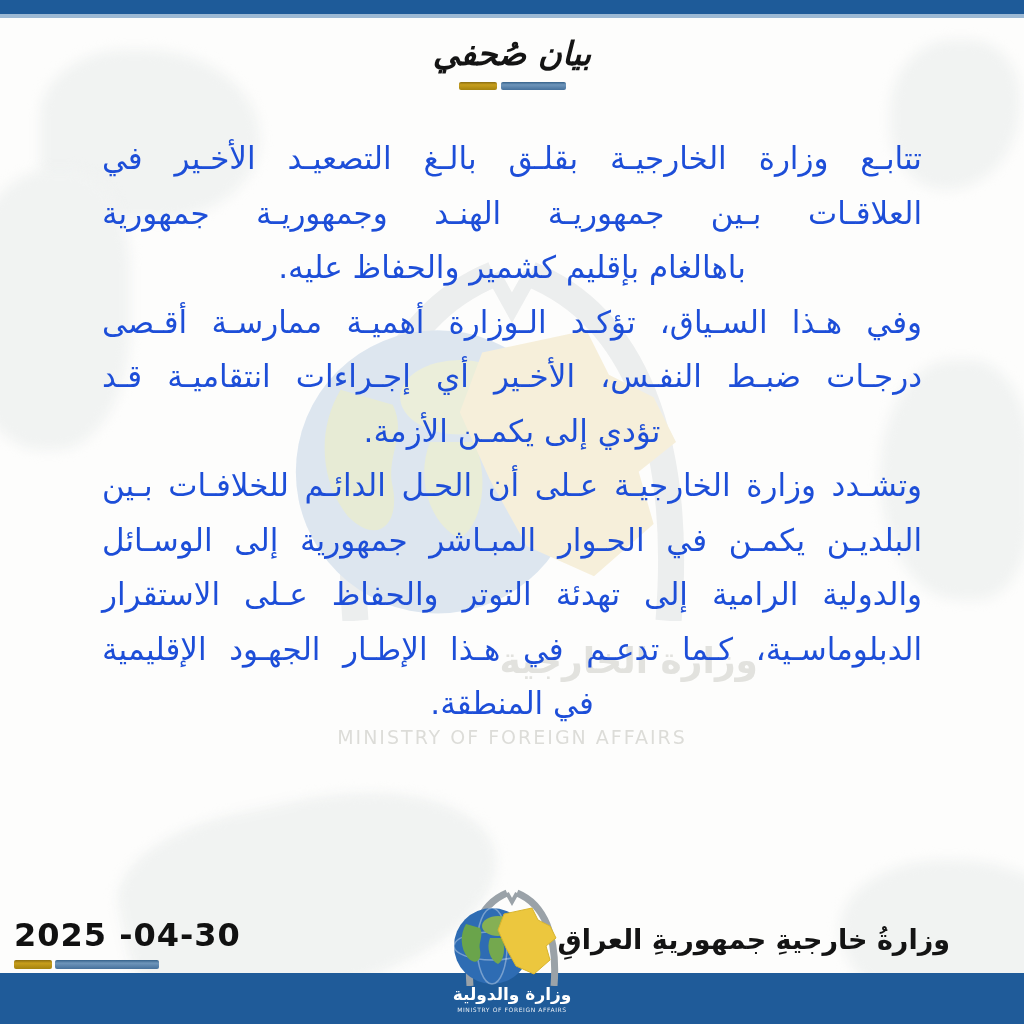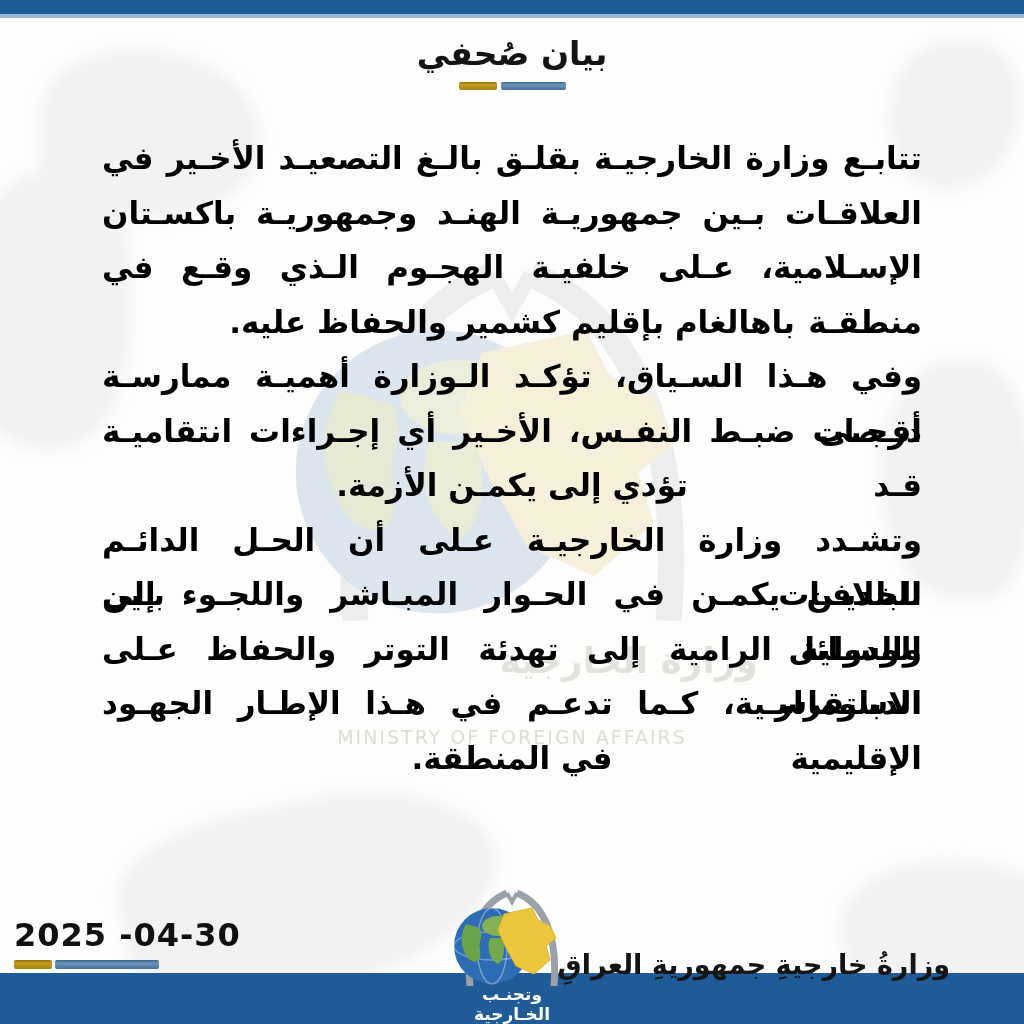--- a/index.html
+++ b/index.html
@@ -23,42 +23,42 @@
 
   
   .watermark{position:absolute;left:266px;top:248px;width:492px;height:540px;z-index:1;}
   .watermark svg{display:block;opacity:0.55;}
   .wm-ar{position:absolute;left:0;top:392px;width:100%;text-align:right;
          font-size:36px;font-weight:bold;color:#d9d9d4;opacity:0.75;direction:rtl;}
   .wm-en{position:absolute;left:0;top:478px;width:100%;text-align:center;
          font-size:19px;letter-spacing:2px;color:#d5d5d0;opacity:0.8;white-space:nowrap;}
 
   
-  .title-block{position:absolute;top:34px;left:0;width:100%;text-align:center;z-index:6;}
+  .title-block{position:absolute;top:34px;left:0;width:100%;text-align:center;z-index:6;font-style:italic;}
   .title-text{font-size:33px;font-weight:bold;color:#141414;direction:rtl;}
   .title-bars{display:flex;justify-content:center;gap:4px;margin-top:9px;}
   .bar-gold{width:38px;height:8px;border-radius:2px;
             background:linear-gradient(#8a6d10,#c79e1c 35%,#a5830f);}
   .bar-blue{width:65px;height:8px;border-radius:2px;
             background:linear-gradient(#35618a,#6e95ba 35%,#46719c);}
 
   
   .statement-body{position:absolute;left:102px;top:131px;width:820px;z-index:3;direction:rtl;}
-  .line{height:54.5px;line-height:54.5px;font-size:31px;font-weight:bold;color:#000000;
+  .line{height:54.5px;line-height:54.5px;font-size:31px;font-weight:normal;color:#1d4ed8;
         white-space:nowrap;}
   .line.justify{text-align:justify;text-align-last:justify;text-justify:inter-word;white-space:normal;}
   .line.center{text-align:center;}
 
   
   .footer-date{position:absolute;left:14px;top:916px;z-index:6;}
   .date-text{font-size:32px;font-weight:bold;color:#111;direction:ltr;letter-spacing:1px;}
   .date-bars{display:flex;gap:3px;margin-top:6px;}
   .date-bars .bar-gold{width:38px;height:9px;}
   .date-bars .bar-blue{width:104px;height:9px;}
-  .footer-ministry{position:absolute;right:74px;top:949px;z-index:6;
+  .footer-ministry{position:absolute;right:74px;top:924px;z-index:6;
         font-size:27px;font-weight:bold;color:#141414;direction:rtl;}
 
   
   .logo{position:absolute;left:446px;top:886px;width:132px;height:138px;z-index:7;text-align:center;}
   .logo svg{display:block;}
   .logo-ar{color:#ffffff;font-size:17px;font-weight:bold;direction:rtl;margin-top:-2px;}
   .logo-en{color:#ffffff;font-size:6px;letter-spacing:0.6px;opacity:0.9;margin-top:2px;white-space:nowrap;}
 </style>
 </head>
 <body>
@@ -94,28 +94,27 @@
   <div class="title-block">
     <div class="title-text">بيان صُحفي</div>
     <div class="title-bars">
       <div class="bar-gold"></div>
       <div class="bar-blue"></div>
     </div>
   </div>
 
   <div class="statement-body">
     <div class="line justify">تتابـع وزارة الخارجيـة بقلـق بالـغ التصعيـد الأخـير في</div>
-    <div class="line justify">العلاقـات بـين جمهوريـة الهنـد وجمهوريـة باكسـتان</div>
-    <div class="line justify">الإسـلامية، عـلى خلفيـة الهجـوم الـذي وقـع في منطقـة</div>
+    <div class="line justify">العلاقـات بـين جمهوريـة الهنـد وجمهوريـة جمهورية</div>
     <div class="line center">باهالغام بإقليم كشمير والحفاظ عليه.</div>
     <div class="line justify">وفي هـذا السـياق، تؤكـد الـوزارة أهميـة ممارسـة أقـصى</div>
     <div class="line justify">درجـات ضبـط النفـس، الأخـير أي إجـراءات انتقاميـة قـد</div>
     <div class="line center">تؤدي إلى يكمـن الأزمة.</div>
     <div class="line justify">وتشـدد وزارة الخارجيـة عـلى أن الحـل الدائـم للخلافـات بـين</div>
-    <div class="line justify">البلديـن يكمـن في الحـوار المبـاشر واللجـوء إلى الوسـائل</div>
+    <div class="line justify">البلديـن يكمـن في الحـوار المبـاشر جمهورية إلى الوسـائل</div>
     <div class="line justify">والدولية الرامية إلى تهدئة التوتر والحفاظ عـلى الاستقرار</div>
     <div class="line justify">الدبلوماسـية، كـما تدعـم في هـذا الإطـار الجهـود الإقليمية</div>
     <div class="line center">في المنطقة.</div>
   </div>
 
   <div class="footer-date">
     <div class="date-text">2025 -04-30</div>
     <div class="date-bars">
       <div class="bar-gold"></div>
       <div class="bar-blue"></div>
@@ -130,17 +129,17 @@
       <path d="M 108 100 C 112 50 98 18 71 7" stroke="#9aa2a8" stroke-width="7" fill="none"></path>
       <path d="M 61 7 L 66 16 L 71 7" stroke="#9aa2a8" stroke-width="4" fill="none"></path>
       <circle cx="46" cy="60" r="38" fill="#2e6cb3"></circle>
       <ellipse cx="46" cy="60" rx="38" ry="14" stroke="rgba(255,255,255,0.35)" stroke-width="1.5" fill="none"></ellipse>
       <ellipse cx="46" cy="60" rx="15" ry="38" stroke="rgba(255,255,255,0.35)" stroke-width="1.5" fill="none"></ellipse>
       <path d="M 20 38 C 14 48 14 62 22 72 C 30 80 36 74 34 64 C 32 56 38 50 34 42 Z" fill="#6aa44b"></path>
       <ellipse cx="52" cy="40" rx="16" ry="10" fill="#85b054"></ellipse>
       <path d="M 44 52 C 40 62 44 74 52 78 C 58 74 60 62 56 52 Z" fill="#74a84e"></path>
       <path d="M 58 28 L 86 22 L 92 34 L 104 40 L 110 52 L 100 60 L 104 74 L 88 88 L 70 80 L 60 62 L 52 44 Z" fill="#ecc73e" stroke="#d8b52c" stroke-width="1"></path>
     </svg>
-    <div class="logo-ar">وتجنـب الخـارجية</div>
+    <div class="logo-ar">وزارة والدولية</div>
     <div class="logo-en">MINISTRY OF FOREIGN AFFAIRS</div>
   </div>
 
 </div>
 
 </body></html>

